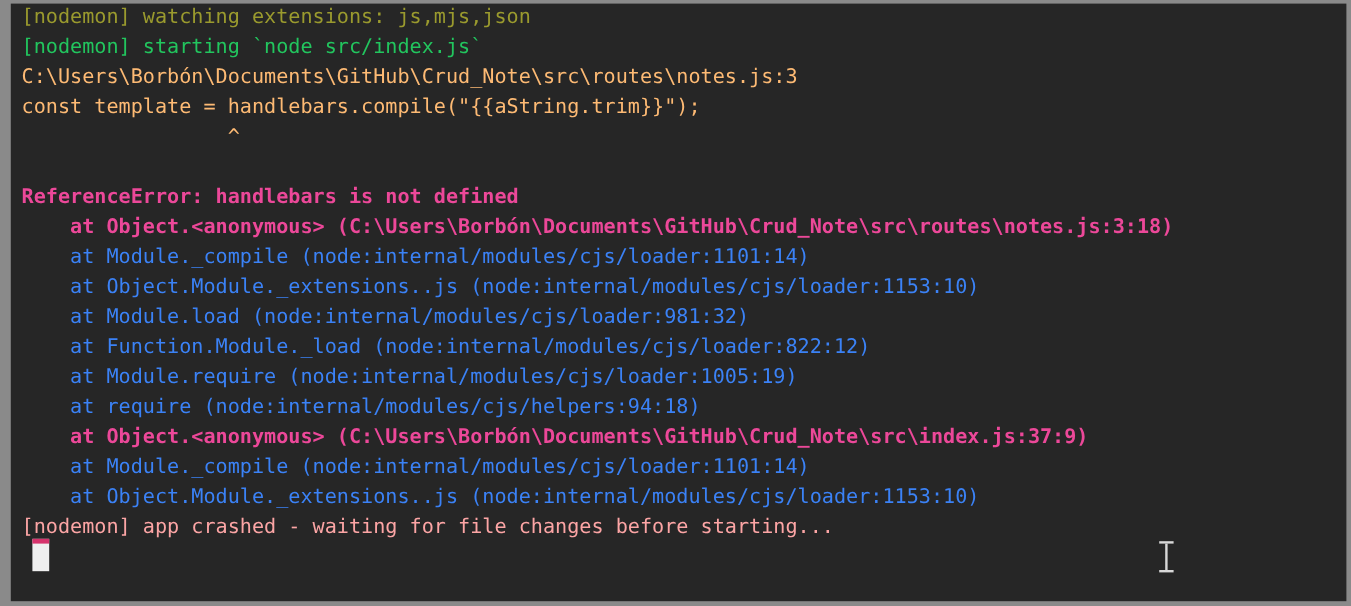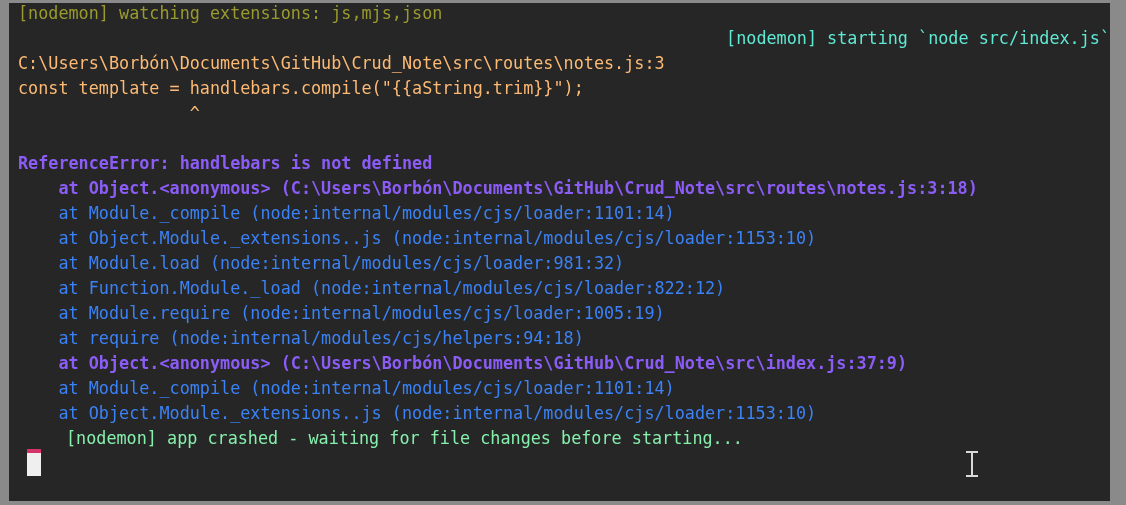--- a/index.html
+++ b/index.html
@@ -7,21 +7,21 @@
     margin: 0;
     padding: 0;
     background: #1c1c1c;
   }
   #terminal-window {
     position: relative;
     width: 1126px;
     height: 505px;
     box-sizing: border-box;
     background: #8a8a8a;
-    padding: 3px 16px 4px 9px;
+    padding: 3px 4px 4px 9px;
     overflow: hidden;
     font-family: "DejaVu Sans Mono", "Liberation Mono", monospace;
   }
   #terminal-screen {
     position: relative;
     width: 100%;
     height: 100%;
     box-sizing: border-box;
     background: #262626;
     overflow: hidden;
@@ -37,25 +37,25 @@
     white-space: pre;
   }
   .tline {
     height: 25px;
     white-space: pre;
     font-family: "DejaVu Sans Mono", "Liberation Mono", monospace;
     font-size: 16.8px;
     line-height: 25px;
   }
   .c-yellow   { color: #9a9a2e; }
-  .c-green    { color: #5eead4; text-align: right; }
+  .c-green    { color: #22c55e; }
   .c-white    { color: #fdba74; }
-  .c-bold     { color: #8b5cf6; font-weight: bold; }
+  .c-bold     { color: #ec4899; font-weight: bold; }
   .c-dim      { color: #3b82f6; }
-  .c-crimson  { color: #86efac; margin-left: 48px; }
+  .c-crimson  { color: #fca5a5; }
   .c-blank    { color: transparent; }
 
   #block-cursor {
     position: absolute;
     left: 18px;
     top: 446px;
     width: 14px;
     height: 27px;
     background: #efefef;
     border-top: 4px solid #d6336c;

